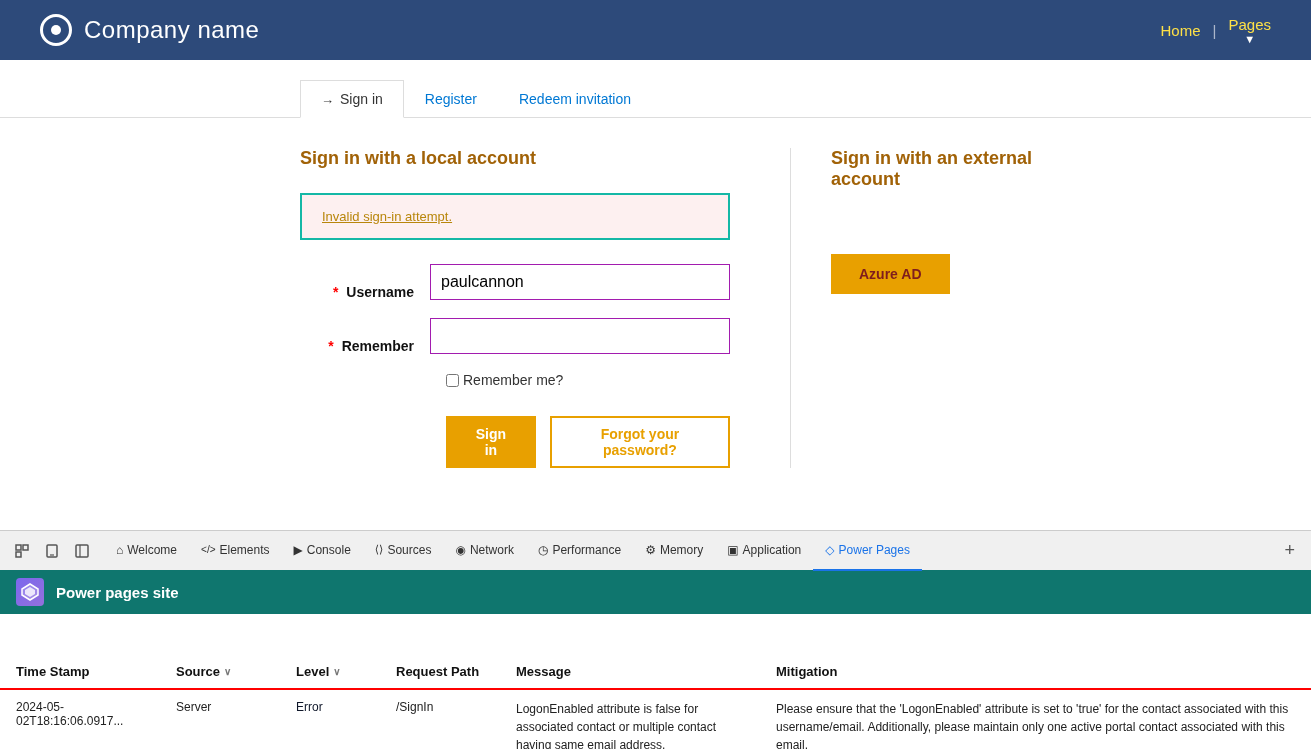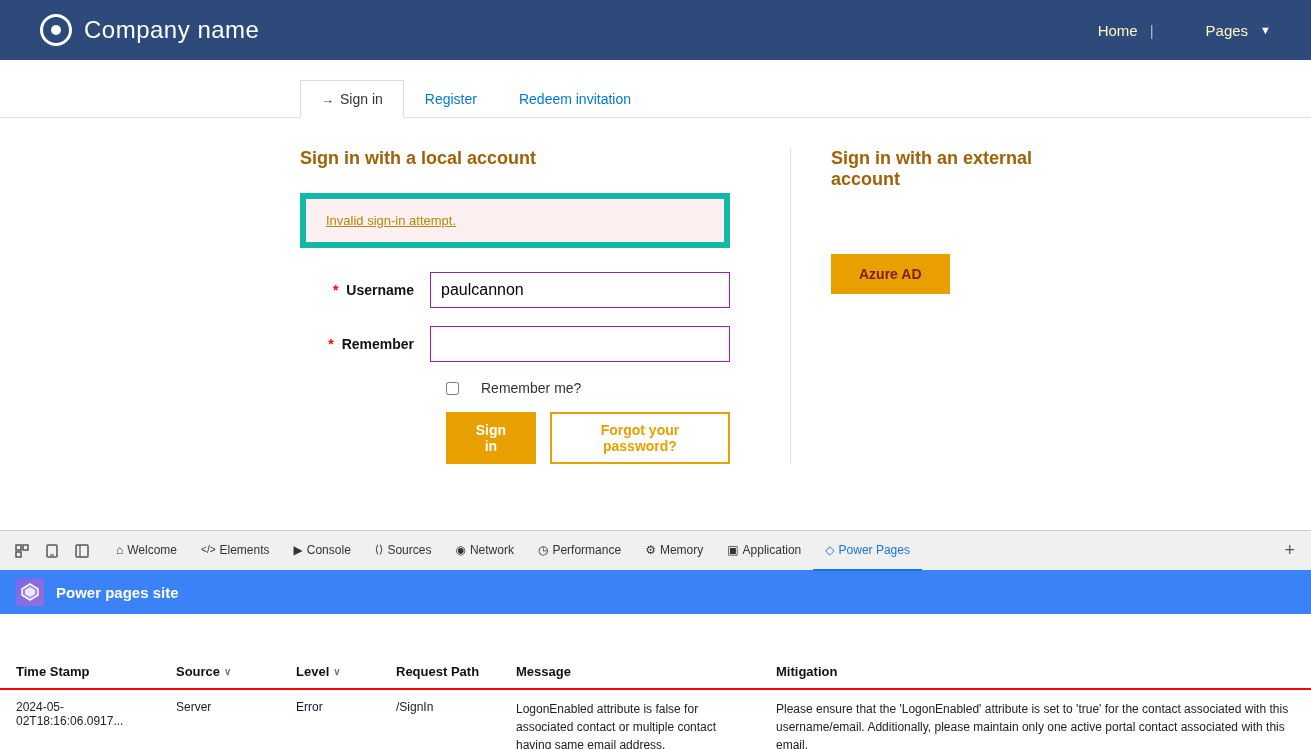--- a/index.html
+++ b/index.html
@@ -39,32 +39,32 @@
       border-radius: 50%;
     }
     .top-nav-links {
       display: flex;
       align-items: center;
       gap: 8px;
       color: white;
       font-size: 15px;
     }
     .top-nav-links a {
-      color: #fef9c3;
+      color: #fde047;
       text-decoration: none;
-      margin-left: 40px;
     }
     .top-nav-links .separator {
       color: rgba(255,255,255,0.6);
       margin: 0 4px;
     }
     .pages-btn {
       display: flex;
       align-items: center;
-      gap: 12px;
+      gap: 0;
+      flex-direction: column;
     }
 
     
     .main-content {
       background: #fff;
       padding: 20px 0 0 0;
       min-height: 470px;
     }
 
     
@@ -111,35 +111,35 @@
     .section-title {
       font-size: 18px;
       font-weight: bold;
       color: #a16207;
       margin-bottom: 24px;
     }
 
     
     .error-banner {
       background: #fdf0f0;
-      border: 6px solid #14b8a6;
+      border: 2px solid #14b8a6;
       padding: 14px 20px;
       margin-bottom: 24px;
       color: #a00;
       font-size: 13px;
     }
     .error-banner a {
       color: #b8860b;
       text-decoration: underline;
     }
 
     
     .form-row {
       display: flex;
-      align-items: center;
+      align-items: flex-end;
       margin-bottom: 18px;
     }
     .form-label {
       width: 130px;
       text-align: right;
       padding-right: 16px;
       font-weight: bold;
       font-size: 14px;
       color: #111;
     }
@@ -153,22 +153,22 @@
       border: 1px solid #a21caf;
       font-size: 16px;
       outline: none;
     }
 
     
     .checkbox-row {
       display: flex;
       align-items: center;
       margin-left: 146px;
-      margin-bottom: 16px;
-      gap: 22px;
+      margin-bottom: 28px;
+      gap: 4px;
       font-size: 14px;
       color: #333;
     }
 
     
     .buttons-row {
       display: flex;
       align-items: center;
       margin-left: 146px;
       gap: 14px;
@@ -244,21 +244,21 @@
       border-bottom: 2px solid transparent;
       height: 40px;
     }
     .devtools-tab.active {
       border-bottom: 2px solid #1a73e8;
       color: #1a73e8;
     }
 
     
     .power-pages-bar {
-      background: #3b82f6;
+      background: #0f766e;
       display: flex;
       align-items: center;
       gap: 12px;
       padding: 0 16px;
       height: 44px;
     }
     .pp-logo {
       width: 28px;
       height: 28px;
       background: linear-gradient(135deg, #7b68ee, #9370db);

